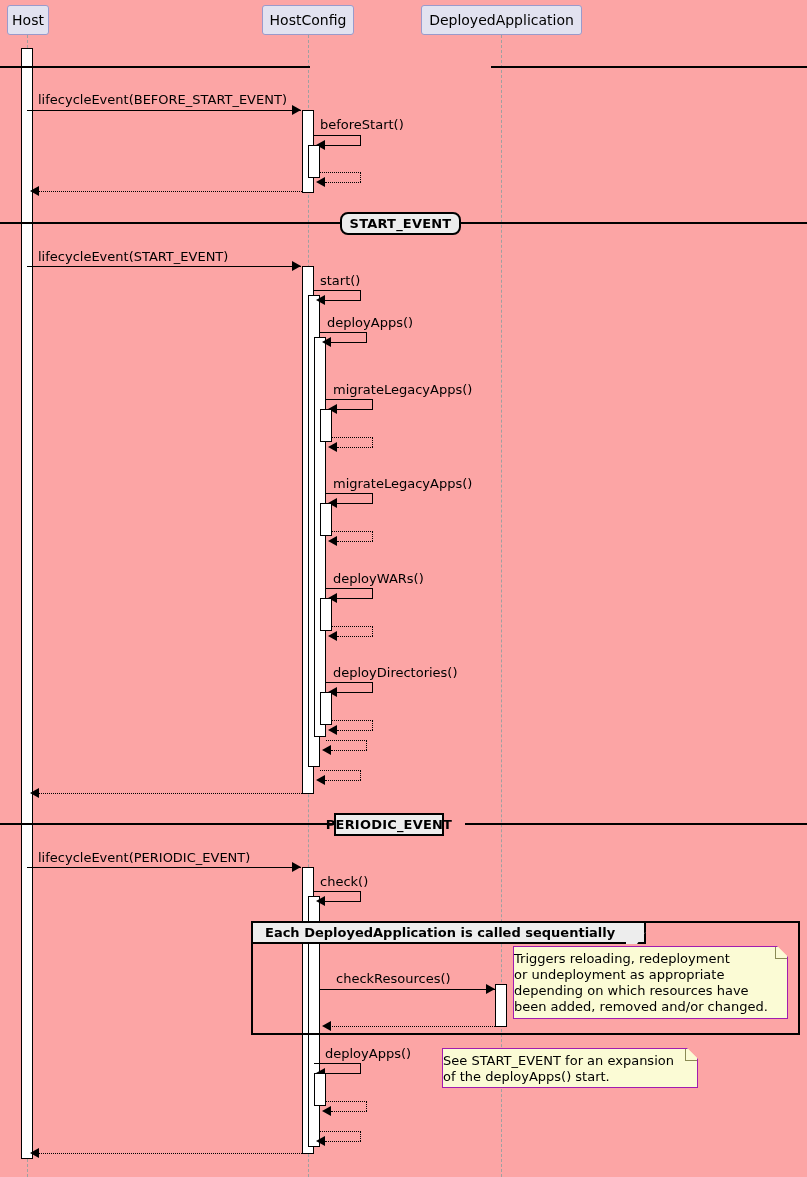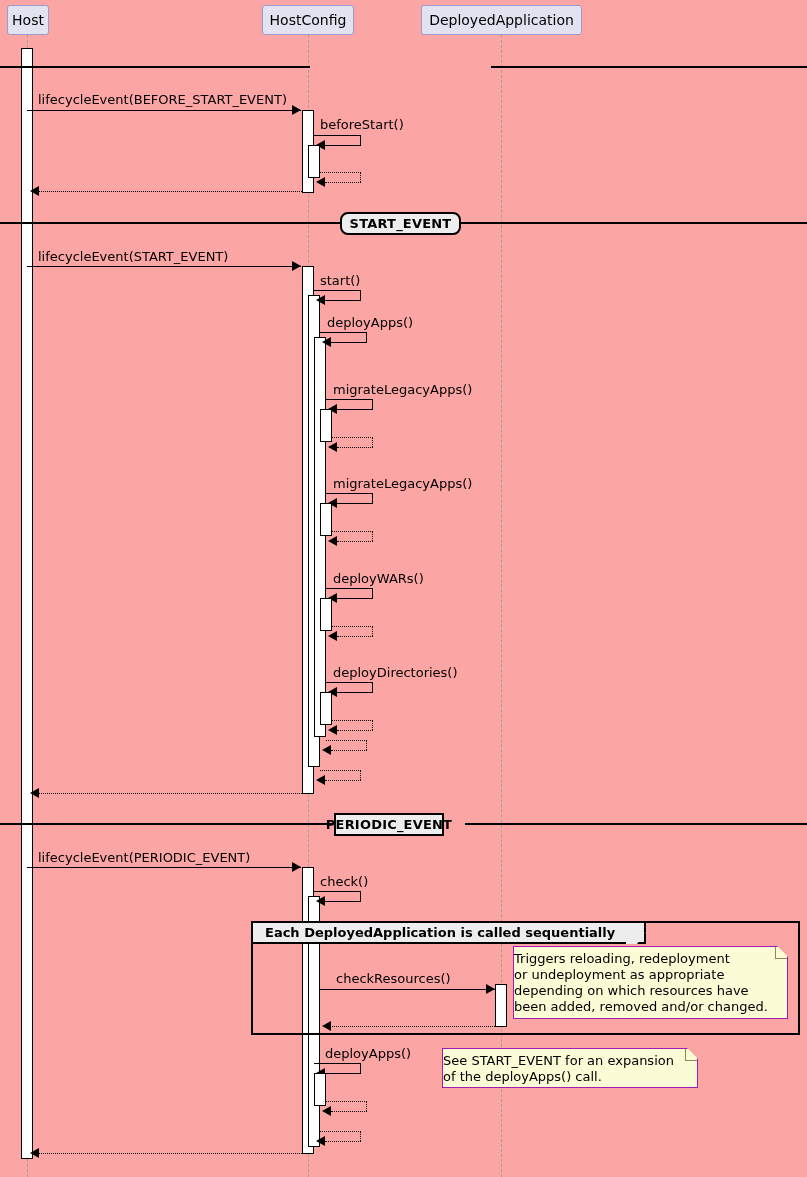--- a/index.html
+++ b/index.html
@@ -311,17 +311,17 @@
   <div class="note" style="left:513px;top:946px;width:275px;height:73px;">
     <span class="note-text">Triggers reloading, redeployment
 or undeployment as appropriate
 depending on which resources have
 been added, removed and/or changed.</span>
     <span class="fold"></span>
   </div>
 
   <div class="note" style="left:442px;top:1048px;width:256px;height:40px;">
     <span class="note-text">See START_EVENT for an expansion
-of the deployApps() call.</span>
+of the deployApps() start.</span>
     <span class="fold"></span>
   </div>
 
 </div>
 
 </body></html>

